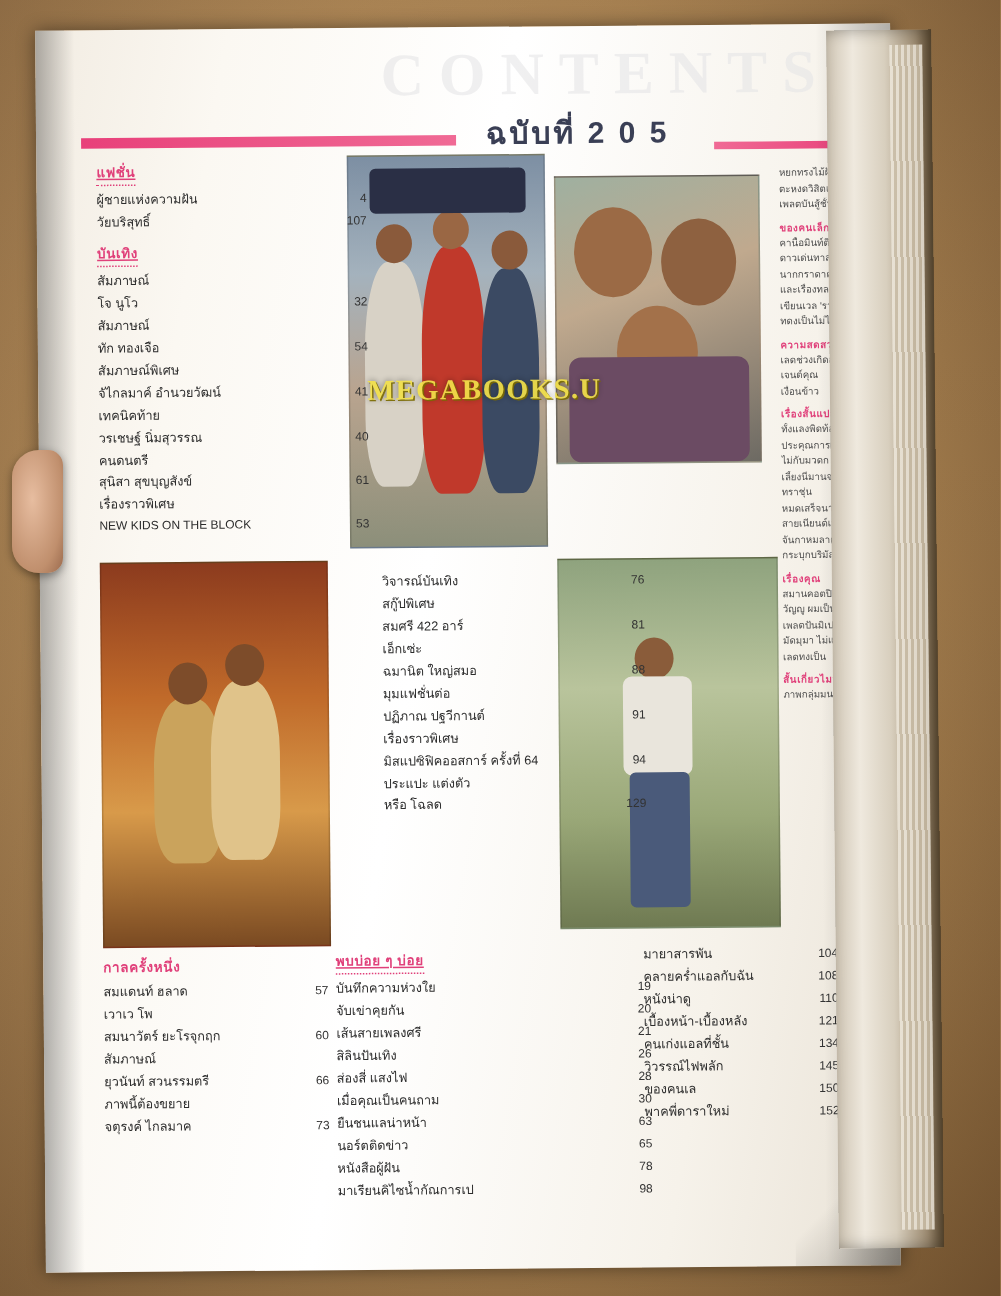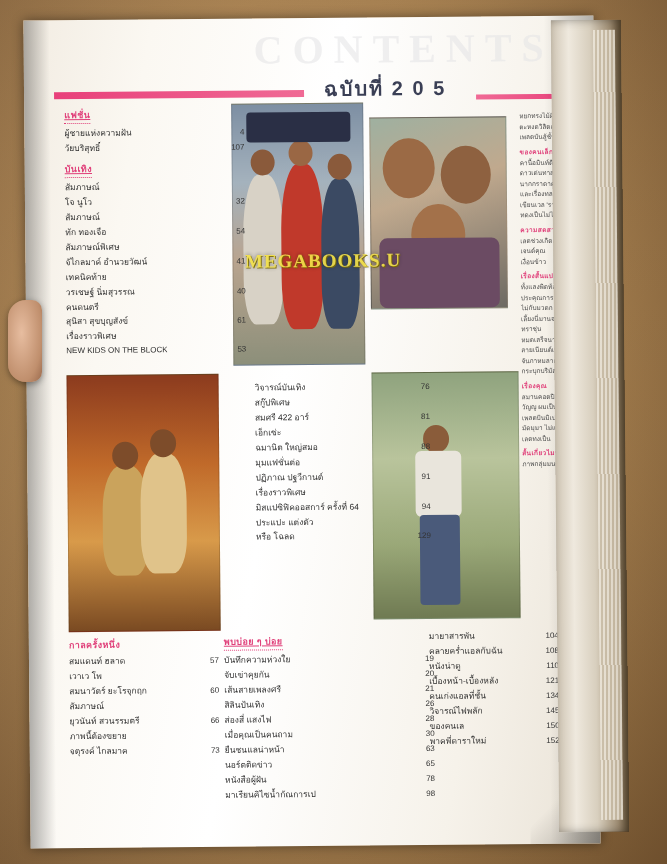--- a/index.html
+++ b/index.html
@@ -377,21 +377,21 @@
           </div>
         <div class="row">
             <span class="t">เบื้องหน้า-เบื้องหลัง</span>
             <span class="p">121</span>
           </div>
         <div class="row">
             <span class="t">คนเก่งแอลที่ชั้น</span>
             <span class="p">134</span>
           </div>
         <div class="row">
-            <span class="t">วิจารณ์ไฟพลัก</span>
+            <span class="t">วิวรรณ์ไฟพลัก</span>
             <span class="p">145</span>
           </div>
         <div class="row">
             <span class="t">ของคนเล</span>
             <span class="p">150</span>
           </div>
         <div class="row">
             <span class="t">พาคพี่ดาราใหม่</span>
             <span class="p">152</span>
           </div>

